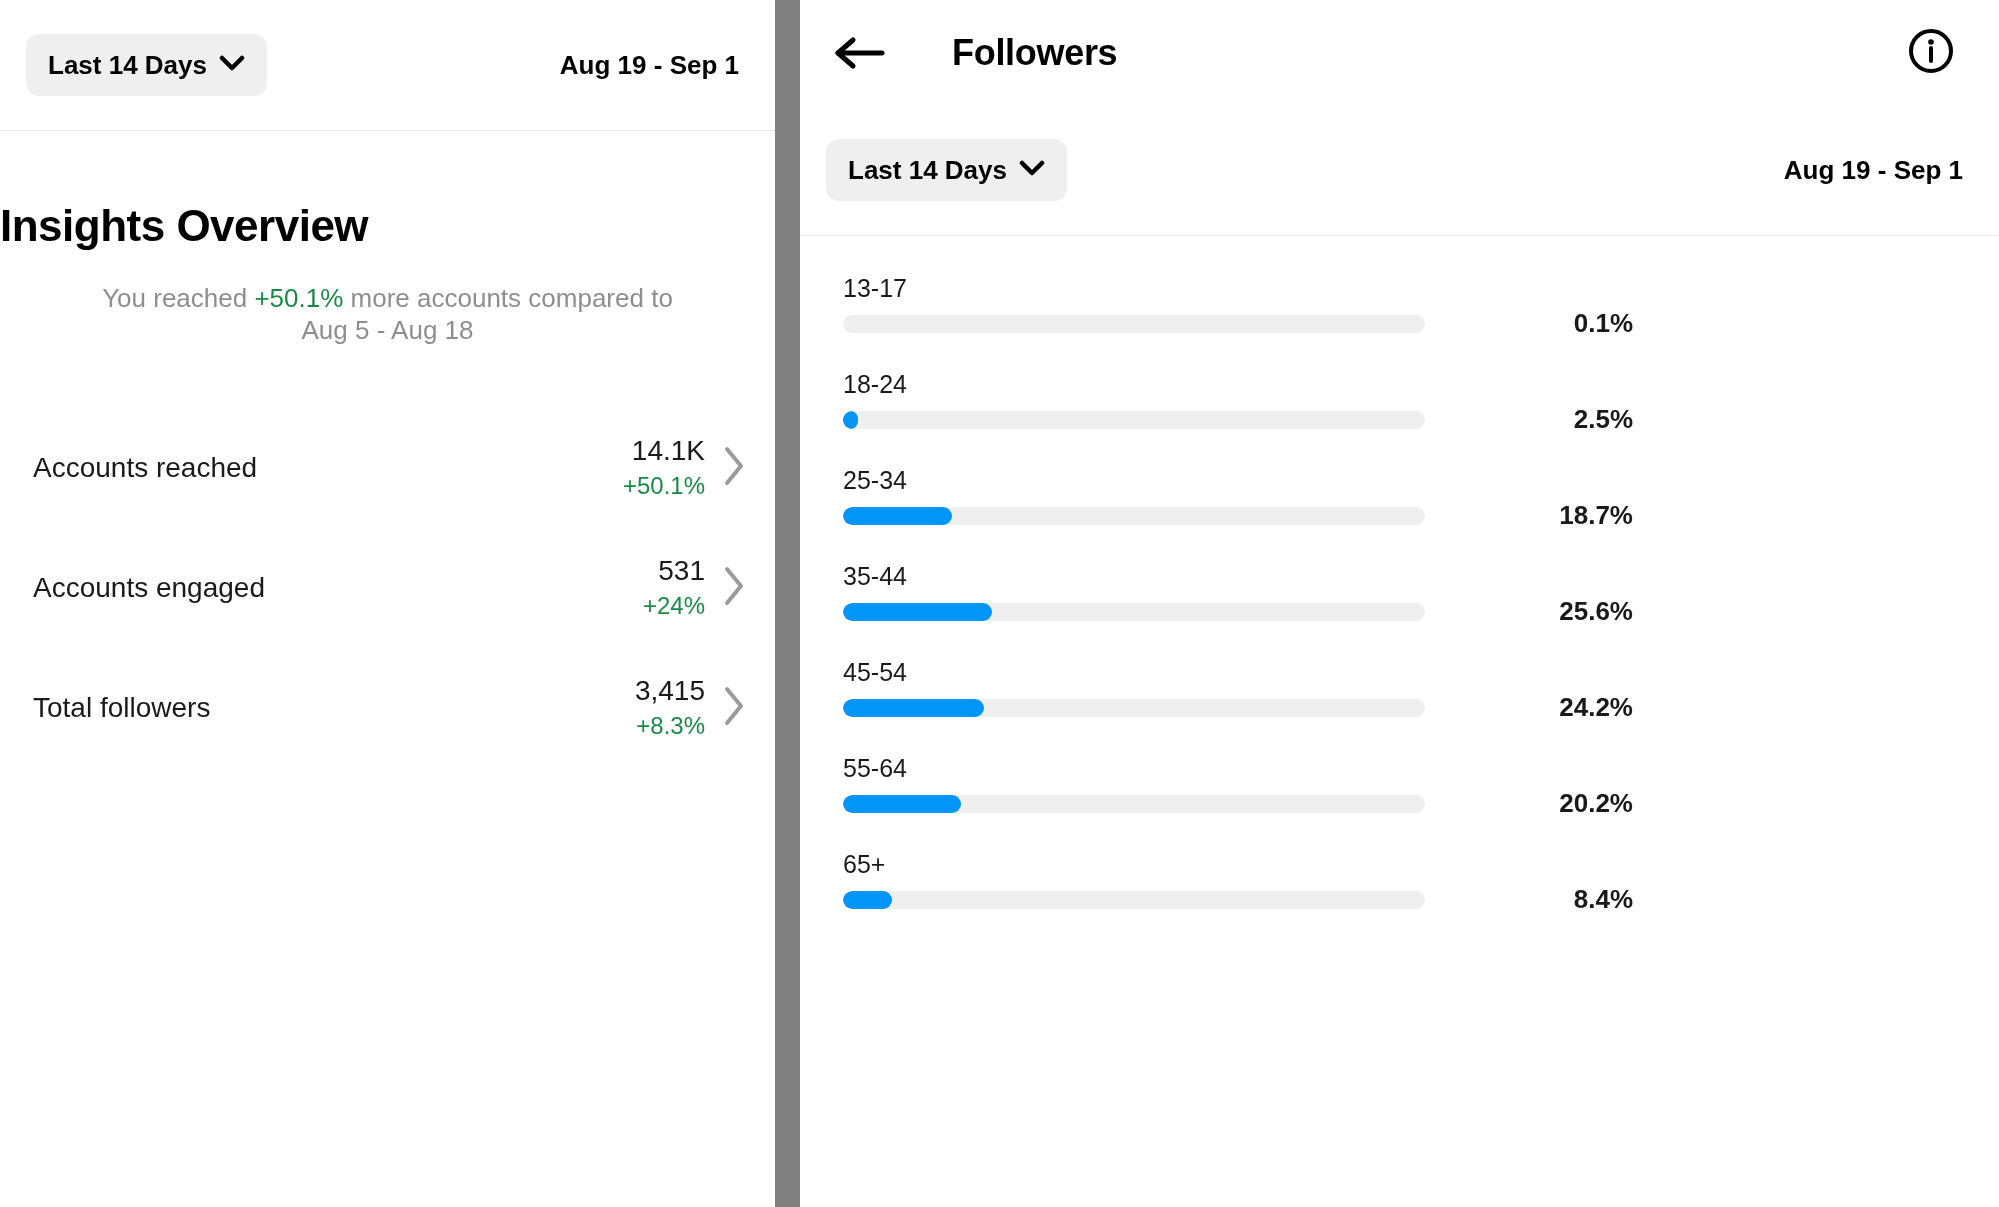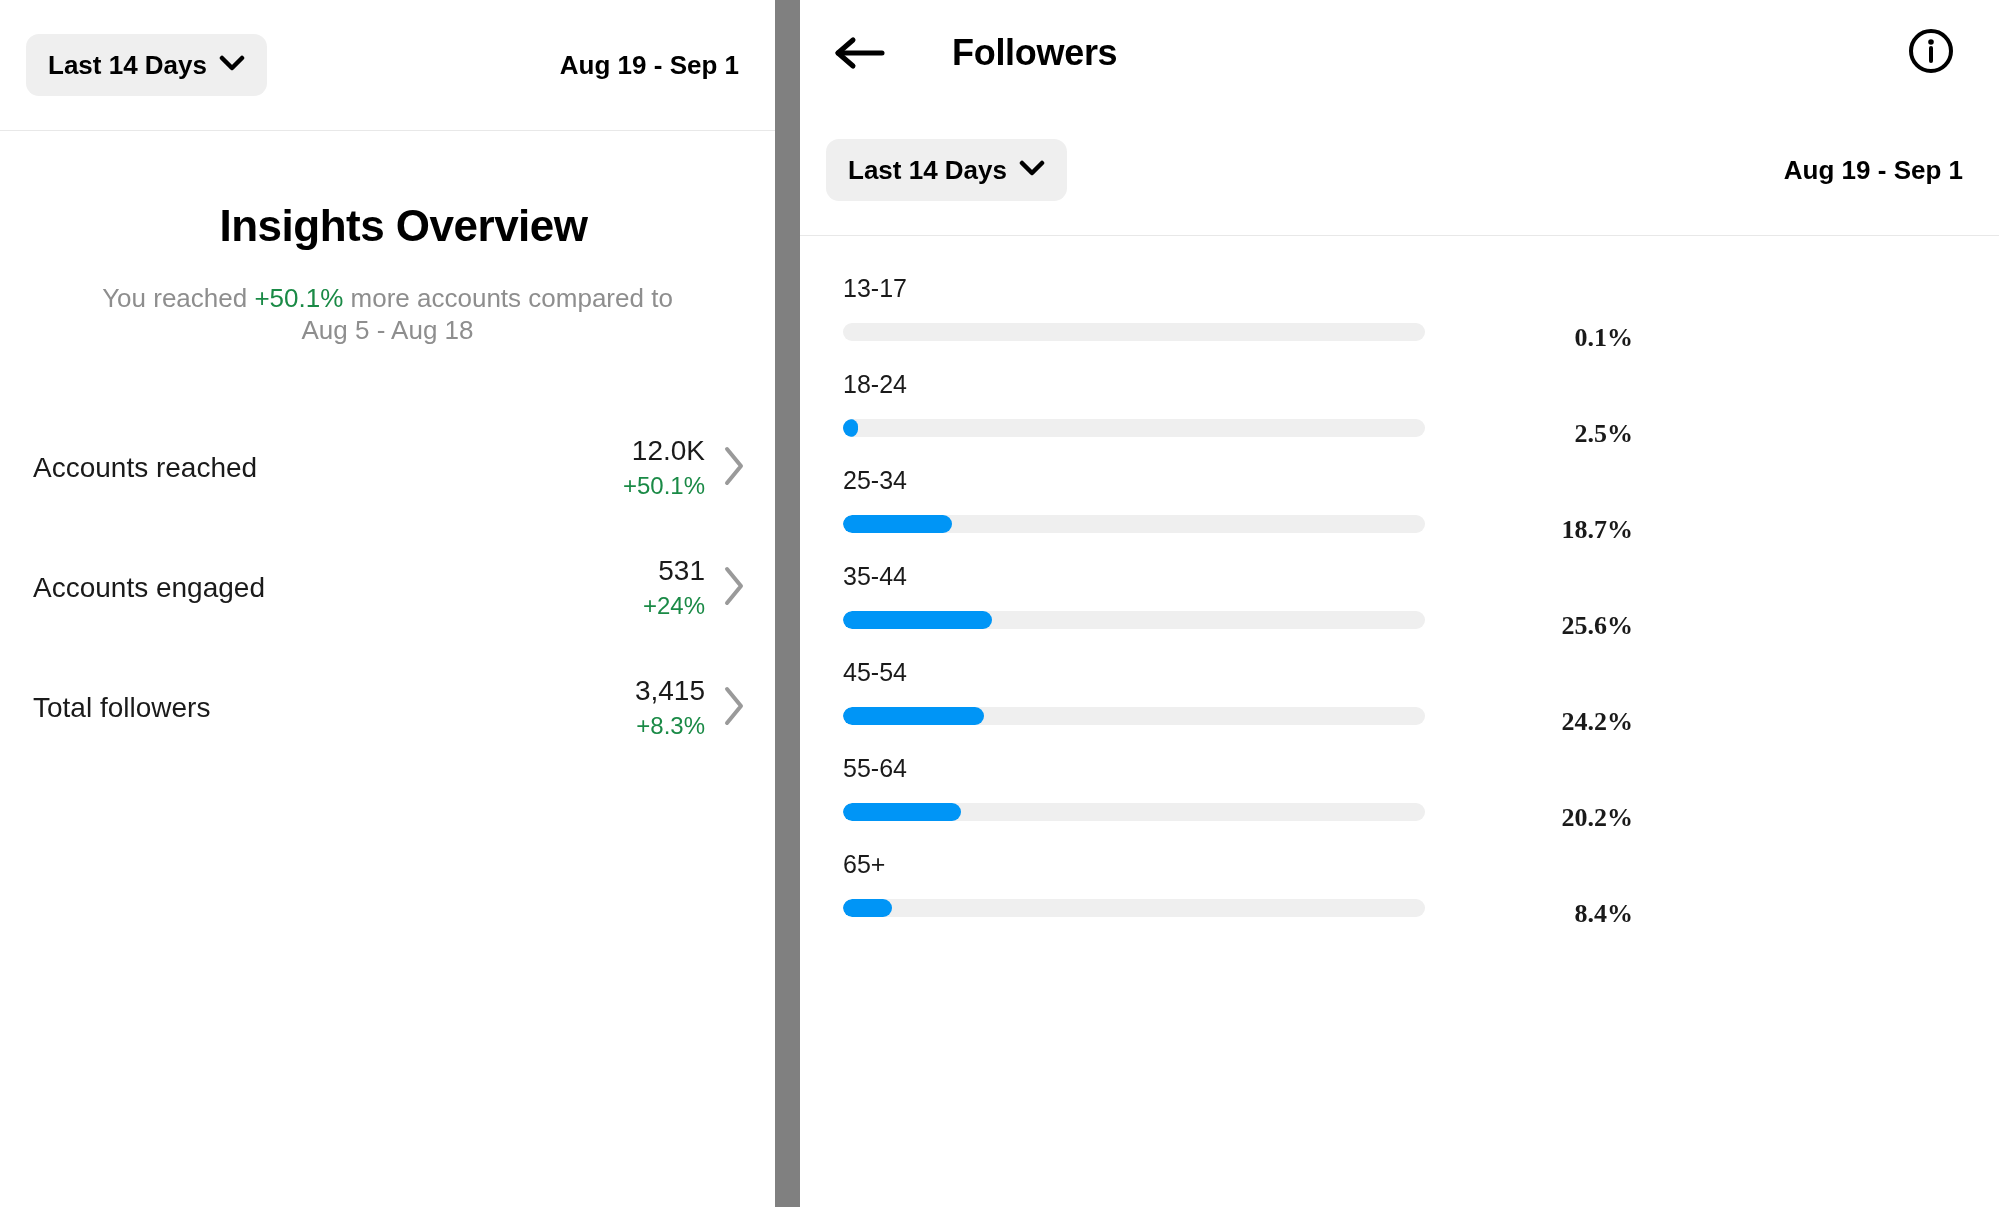--- a/index.html
+++ b/index.html
@@ -33,22 +33,22 @@
   .chip-label { font-size: 26px; font-weight: 700; color: #000; }
   .chip-caret { display: block; }
   .daterange {
     position: absolute; right: 36px; top: 50%; transform: translateY(-50%);
     font-size: 26px; font-weight: 700; color: #000;
   }
   .hairline { height: 1px; background: #e8e8e8; width: 100%; }
 
   
   .overview-title {
-    text-align: center; font-size: 44px; font-weight: 700; color: #000;
-    margin-top: 70px; letter-spacing: -0.5px; padding-left: 32px;
+    font-size: 44px; font-weight: 700; color: #000;
+    margin-top: 70px; letter-spacing: -0.5px;
   }
   .overview-sub {
     text-align: center; font-size: 26px; color: #8e8e8e; line-height: 1.22;
     margin-top: 32px; padding: 0 60px;
   }
   .pos { color: #1a8a46; font-weight: 400; }
 
   .metrics { margin-top: 62px; }
   .metric-row {
     height: 120px; display: flex; align-items: center;
@@ -57,21 +57,21 @@
   .metric-label { font-size: 28px; color: #1a1a1a; flex: 1; }
   .metric-vals { text-align: right; margin-right: 18px; }
   .metric-value { font-size: 28px; color: #1a1a1a; line-height: 1.2; }
   .metric-delta { font-size: 24px; color: #1a8a46; line-height: 1.35; margin-top: 2px; }
   .chev { width: 22px; }
 
   
   .age-list { padding-top: 28px; }
   .age-row { padding: 0 0 0 43px; position: relative; height: 96px; }
   .age-label { font-size: 25px; color: #1a1a1a; padding-top: 10px; }
-  .age-track-wrap { display: flex; margin-top: 20px; font-family: Liberation Serif, serif; }
+  .age-track-wrap { display: flex; align-items: center; margin-top: 5px; }
   .age-track {
     width: 582px; height: 18px; background: #efefef; border-radius: 9px;
     position: relative; overflow: hidden;
   }
   .age-fill { height: 18px; background: #0095f6; border-radius: 9px; }
   .age-pct {
     font-size: 26px; font-weight: 700; color: #1a1a1a;
     width: 125px; text-align: right; margin-left: 83px;
   }
 </style>
@@ -100,21 +100,21 @@
     <div class="overview-sub">
       <span>You reached </span><span class="pos">+50.1%</span><span> more accounts compared to</span><br>
       <span>Aug 5 - Aug 18</span>
     </div>
 
     <div class="metrics">
 
       <div class="metric-row">
         <div class="metric-label">Accounts reached</div>
         <div class="metric-vals">
-          <div class="metric-value">12.0K</div>
+          <div class="metric-value">14.1K</div>
           <div class="metric-delta">+50.1%</div>
         </div>
         <div class="chev">
           <svg width="22" height="44" viewBox="0 0 22 44" aria-hidden="true">
             <path d="M4 5 L18 22 L4 39" stroke="#9a9a9a" stroke-width="4" stroke-linecap="round" stroke-linejoin="round" fill="none"></path>
           </svg>
         </div>
       </div>
 
       <div class="metric-row">

